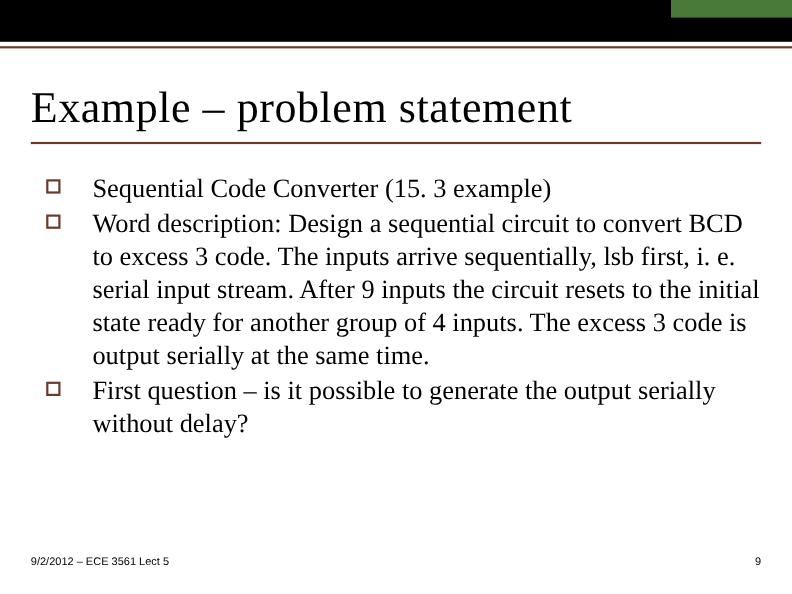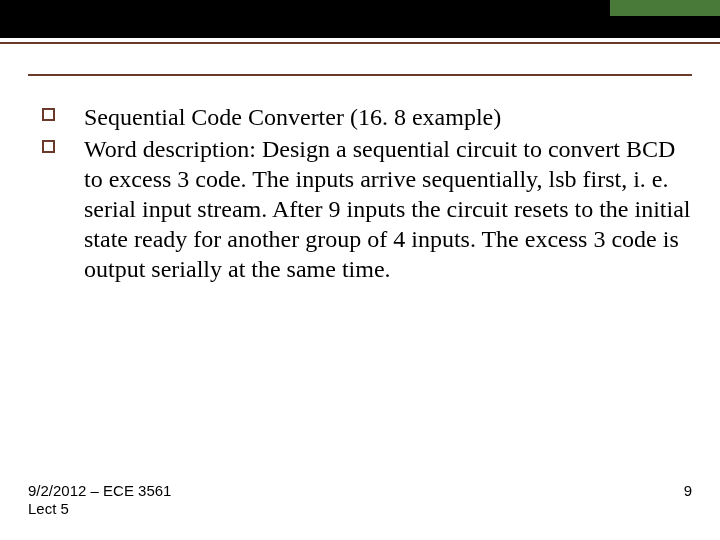--- a/index.html
+++ b/index.html
@@ -72,46 +72,51 @@
   .footer {
     position: absolute;
     bottom: 22px;
     left: 0;
     width: 100%;
     padding: 0 28px;
     display: flex;
     justify-content: space-between;
     align-items: flex-start;
     font-family: Arial, Helvetica, sans-serif;
-    font-size: 15px;
+    font-size: 10px;
     color: #000;
   }
   .footer-left { width: 170px; line-height: 1.2; }
   .footer-center { text-align: center; flex: 1; }
   .footer-right { width: 40px; text-align: right; }
 </style>
 </head>
 <body>
 
 <div class="topbar">
   <div class="topbar-accent"></div>
 </div>
 <div class="rule-dark"></div>
 
 <div class="content">
+  <h1 class="title">Example – problem statement</h1>
   <div class="title-rule"></div>
 
   <ul class="bullets">
     <li>
       <span class="bullet-marker"></span>
-      <span>Sequential Code Converter (16. 8 example)</span>
+      <span>Sequential Code Converter (15. 3 example)</span>
     </li>
     <li>
       <span class="bullet-marker"></span>
       <span>Word description: Design a sequential circuit to convert BCD to excess 3 code. The inputs arrive sequentially, lsb first, i. e. serial input stream.  After 9 inputs the circuit resets to the initial state ready for another group of 4 inputs.  The excess 3 code is output serially at the same time.</span>
+    </li>
+    <li>
+      <span class="bullet-marker"></span>
+      <span>First question – is it possible to generate the output serially without delay?</span>
     </li>
   </ul>
 </div>
 
 <div class="footer">
   <div class="footer-left">9/2/2012 – ECE 3561 Lect 5</div>
   <div class="footer-right">9</div>
 </div>
 
 </body></html>

